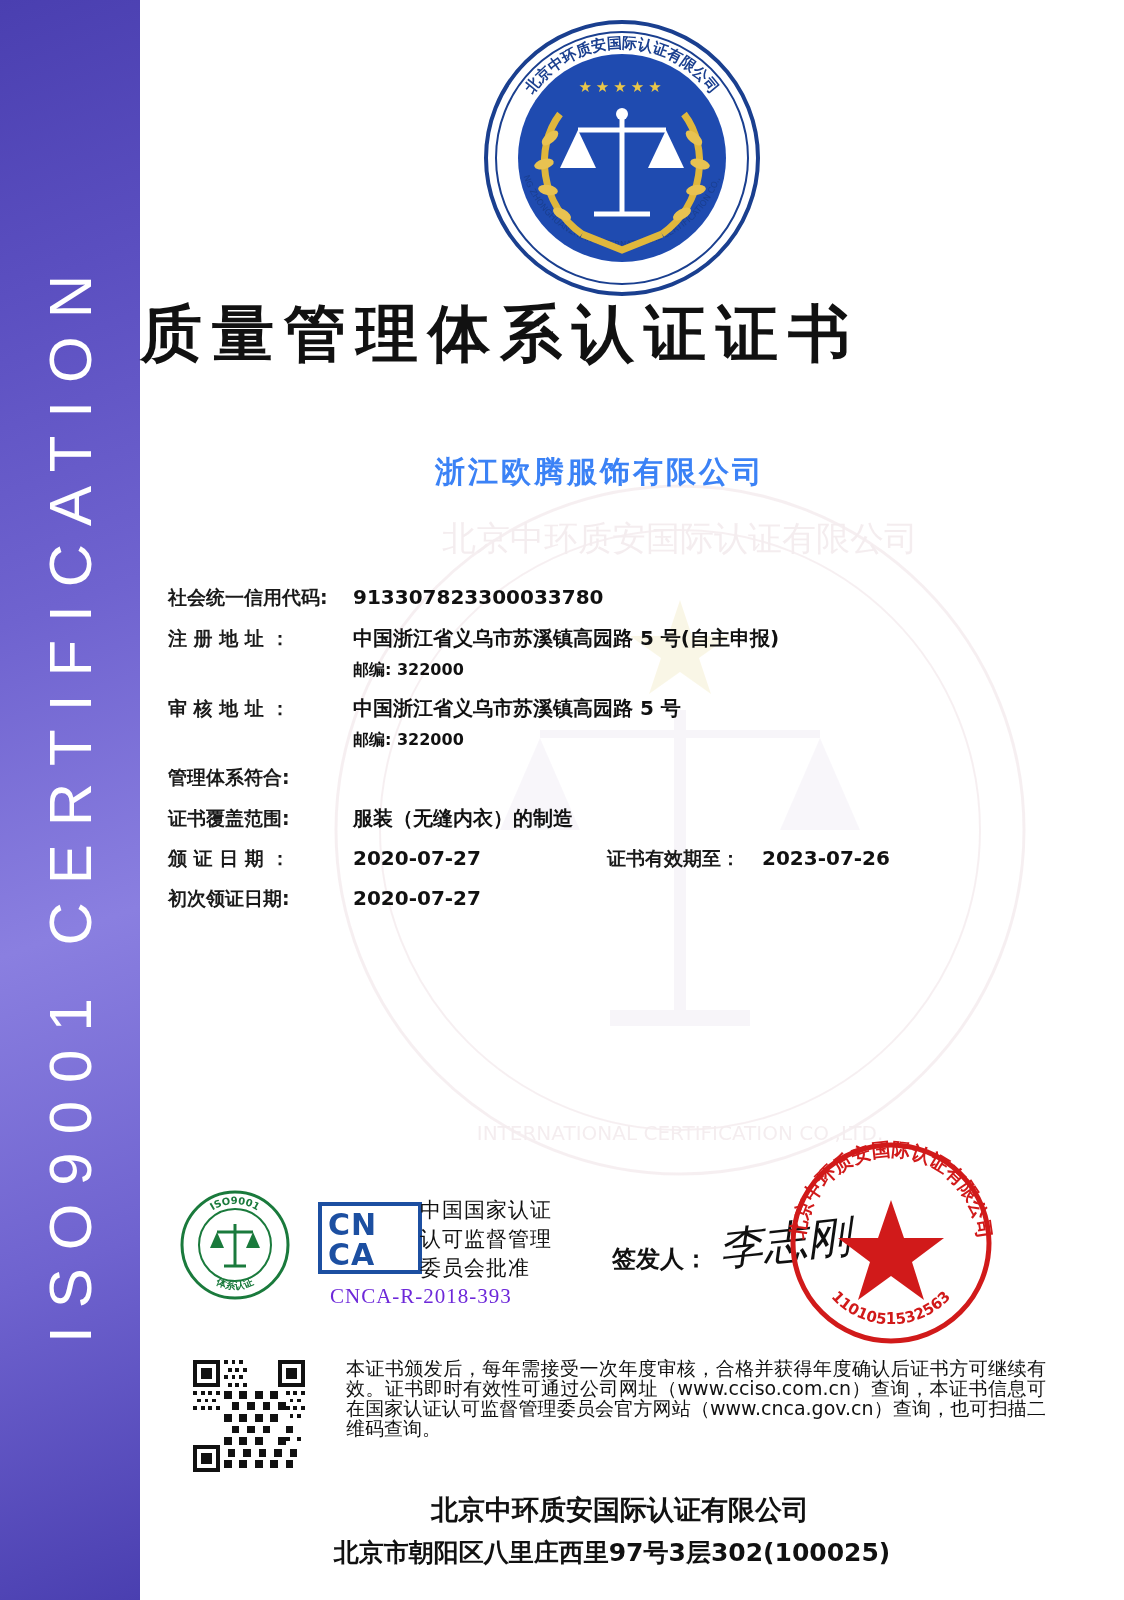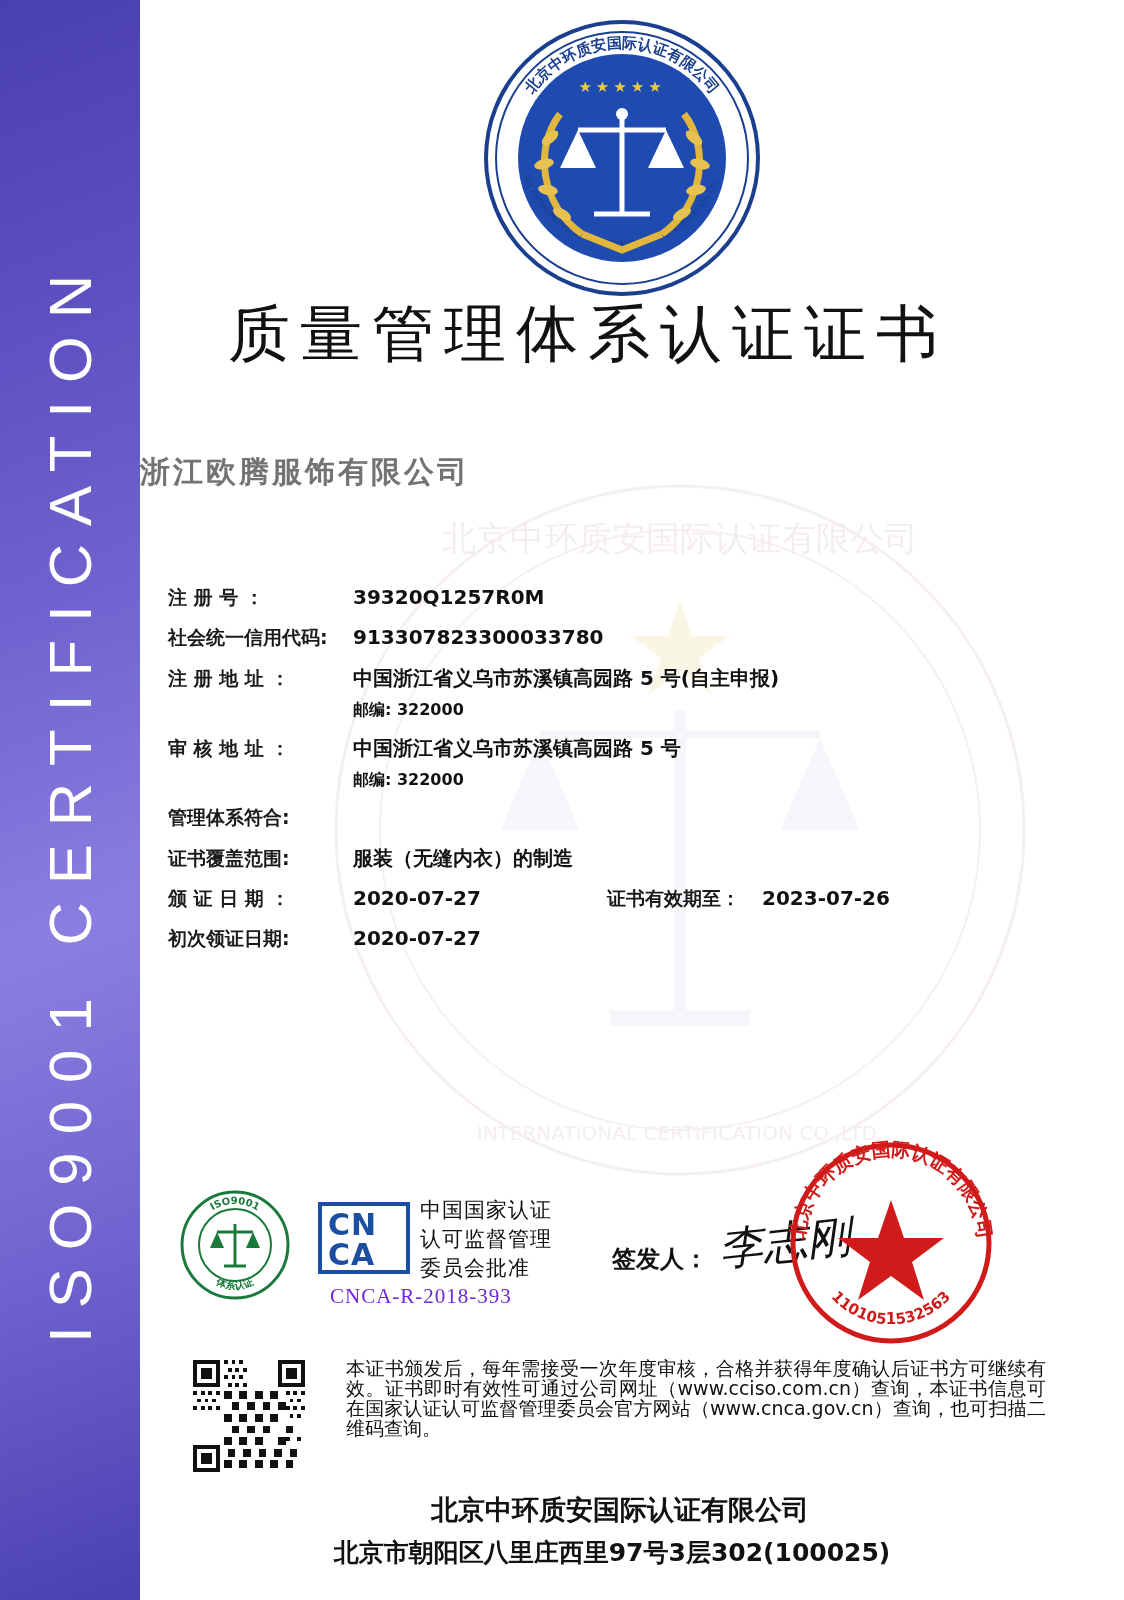--- a/index.html
+++ b/index.html
@@ -64,39 +64,39 @@
     width: 280px;
     height: 280px;
   }
 
   
   .main-title {
     position: absolute;
     left: 140px;
     top: 292px;
     width: 896px;
-    text-align: center;
-    font-family: "DejaVu Sans", sans-serif;
-    font-weight: normal;
+    text-align: left;
+    font-family: "DejaVu Sans", sans-serif;
+    font-weight: bold;
     font-size: 62px;
     letter-spacing: 10px;
     color: #111111;
   }
 
   .company-name {
     position: absolute;
     left: 140px;
     top: 452px;
     width: 920px;
-    text-align: left;
+    text-align: center;
     font-family: "DejaVu Sans", sans-serif;
     font-weight: bold;
     font-size: 30px;
     letter-spacing: 3px;
-    color: #737373;
+    color: #3b82f6;
   }
 
   
   .fields {
     position: absolute;
     left: 168px;
     top: 585px;
     width: 880px;
   }
   .field-row {
@@ -144,21 +144,21 @@
     position: absolute;
     left: 180px;
     top: 1190px;
     width: 110px;
     height: 110px;
   }
   .cnca-logo {
     position: absolute;
     left: 318px;
     top: 1202px;
-    width: 92px;
+    width: 104px;
     height: 72px;
     border: 4px solid #1c4fa1;
     box-sizing: border-box;
     color: #1c4fa1;
     font-family: "DejaVu Sans", sans-serif;
     font-weight: bold;
     font-size: 30px;
     line-height: 30px;
     letter-spacing: 1px;
     padding: 4px 0 0 6px;
@@ -316,24 +316,20 @@
     <path d="M184 112 L166 150 L202 150 Z" fill="#ffffff"></path>
     <circle cx="140" cy="96" r="6" fill="#ffffff"></circle>
   </svg>
 
   <div class="main-title">质量管理体系认证证书</div>
 
   <div class="company-name">浙江欧腾服饰有限公司</div>
 
   <div class="fields">
 
-    <div class="field-row">
-      <div class="field-label">注 册 号 ：</div>
-      <div class="field-value">39320Q1257R0M</div>
-    </div>
 
     <div class="field-row">
       <div class="field-label">社会统一信用代码:</div>
       <div class="field-value">913307823300033780</div>
     </div>
 
     <div class="field-row">
       <div class="field-label">注 册 地 址 ：</div>
       <div class="field-value">中国浙江省义乌市苏溪镇高园路 5 号(自主申报)</div>
     </div>

